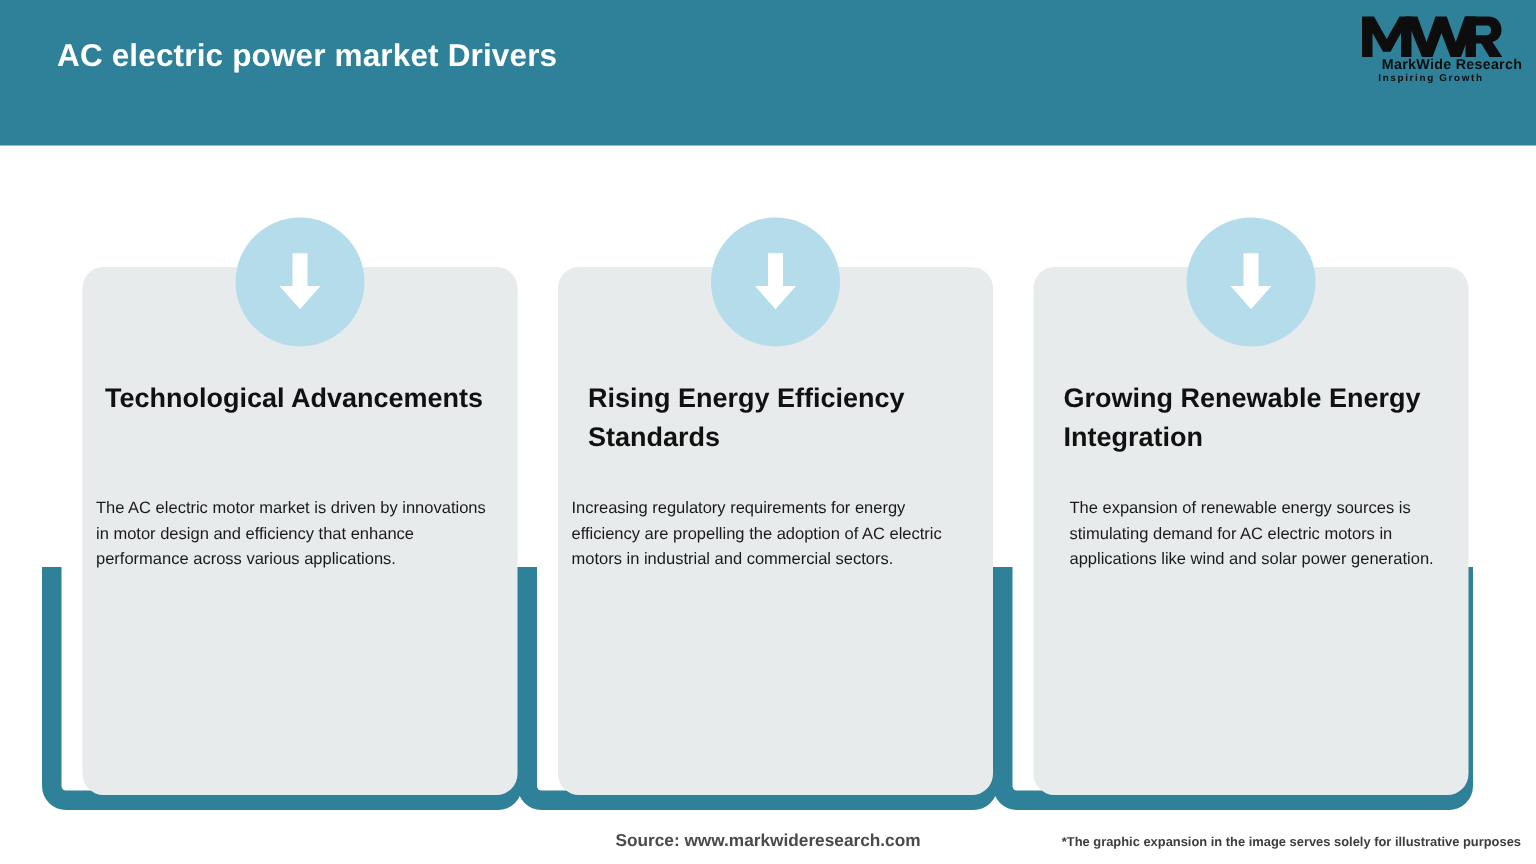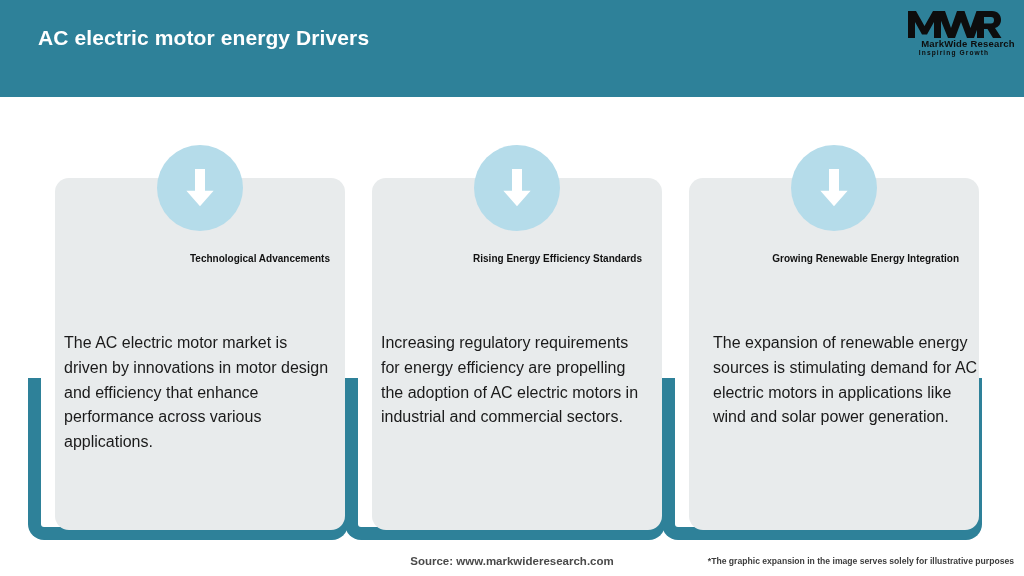--- a/index.html
+++ b/index.html
@@ -108,30 +108,30 @@
     border-radius: 50%;
     background: #B5DCEA;
     display: flex;
     align-items: center;
     justify-content: center;
   }
   .circle svg { display: block; }
 
   .card-title {
     position: absolute;
-    text-align: right;
-    font-size: 10px;
+    text-align: left;
+    font-size: 18px;
     font-weight: bold;
     color: #111111;
     line-height: 1.45;
   }
   .card-body {
     position: absolute;
     text-align: left;
-    font-size: 16px;
+    font-size: 11px;
     color: #1a1a1a;
     line-height: 1.55;
   }
 
   
   .source-note {
     position: absolute;
     left: 0;
     top: 555px;
     width: 1024px;
@@ -149,21 +149,21 @@
     color: #3d3d3d;
     white-space: nowrap;
   }
 </style>
 </head>
 <body>
 
 <div id="slide">
 
   <div class="header-band"></div>
-  <div class="header-title">AC electric motor energy Drivers</div>
+  <div class="header-title">AC electric power market Drivers</div>
 
   <div class="logo-wrap">
     <div class="logo-mark">
       <svg viewBox="0 0 96 30" width="96" height="30" aria-hidden="true">
 
         <path d="M2,29 L2,2 L10,2 L18.5,17 L27,2 L35,2 L35,29 L28,29 L28,13 L21,25.5 L16,25.5 L9,13 L9,29 Z" fill="#0d0d0d"></path>
 
         <path d="M31,2 L39,2 L45,19 L51,2 L58.5,2 L64.5,19 L70.5,2 L78,2 L68,29 L61,29 L55,13 L49,29 L42,29 Z" fill="#0d0d0d"></path>
 
         <path d="M71,2 L86,2 C92,2 95,6 95,11 C95,15 92.5,18 89,19 L95.5,29 L87,29 L81.5,20 L78,20 L78,29 L71,29 Z M78,8 L78,14.5 L85,14.5 C87,14.5 88,13.2 88,11.2 C88,9.2 87,8 85,8 Z" fill="#0d0d0d"></path>

